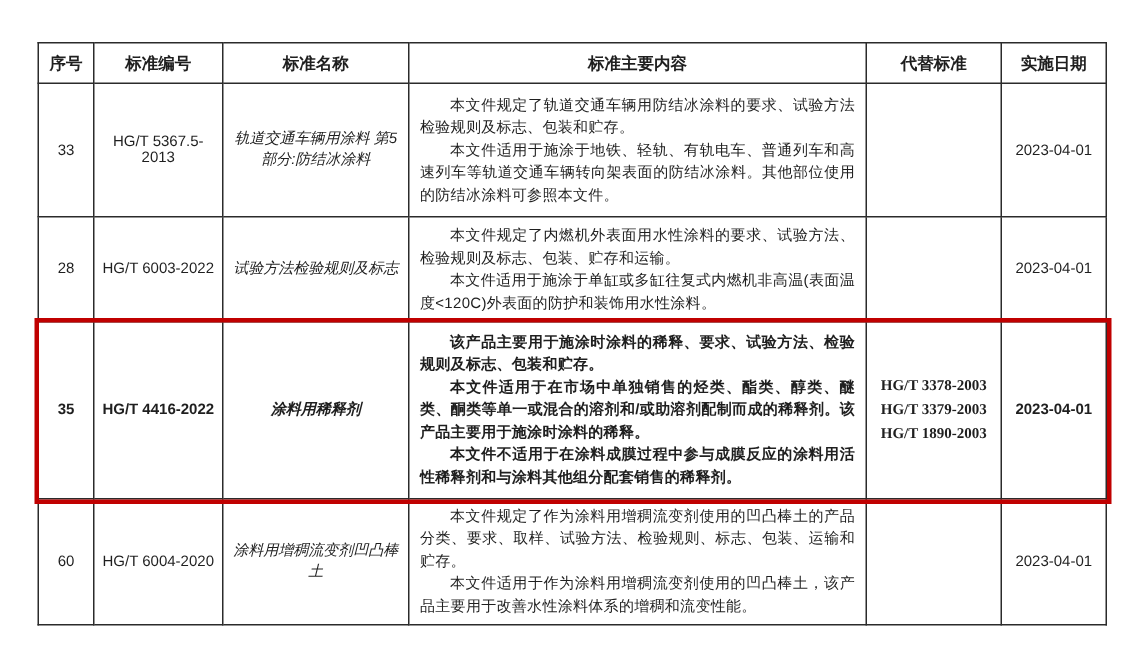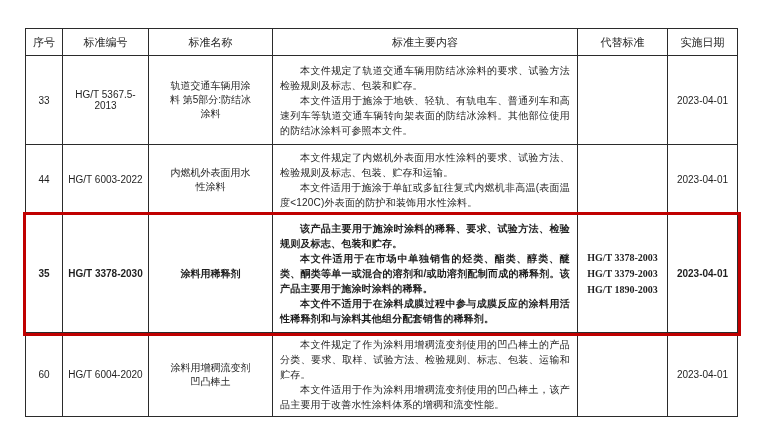--- a/index.html
+++ b/index.html
@@ -31,28 +31,28 @@
     border: 1px solid #2b2b2b;
     padding: 2px 3px;
     vertical-align: middle;
     font-size: 10px;
     color: #1f1f1f;
     overflow: hidden;
   }
   .std-table thead th {
     height: 22px;
     font-size: 11px;
-    font-weight: normal;
+    font-weight: bold;
     text-align: center;
     padding: 2px 1px;
   }
   td.c-no, td.c-code, td.c-name, td.c-repl, td.c-date {
     text-align: center;
   }
-  td.c-name { padding: 2px 20px; line-height: 14px; }
+  td.c-name { padding: 2px 6px; line-height: 14px; font-style: italic; }
   td.c-content {
     text-align: justify;
     padding: 4px 7px;
   }
   td.c-content p {
     margin: 0;
     text-indent: 2em;
     line-height: 15px;
     letter-spacing: 0.2px;
   }
@@ -96,33 +96,33 @@
         <td class="c-code">HG/T 5367.5-2013</td>
         <td class="c-name">轨道交通车辆用涂料 第5部分:防结冰涂料</td>
         <td class="c-content">
           <p>本文件规定了轨道交通车辆用防结冰涂料的要求、试验方法检验规则及标志、包装和贮存。</p>
           <p>本文件适用于施涂于地铁、轻轨、有轨电车、普通列车和高速列车等轨道交通车辆转向架表面的防结冰涂料。其他部位使用的防结冰涂料可参照本文件。</p>
         </td>
         <td class="c-repl"></td>
         <td class="c-date">2023-04-01</td>
       </tr>
       <tr class="row-34">
-        <td class="c-no">44</td>
+        <td class="c-no">28</td>
         <td class="c-code">HG/T 6003-2022</td>
-        <td class="c-name">内燃机外表面用水性涂料</td>
+        <td class="c-name">试验方法检验规则及标志</td>
         <td class="c-content">
           <p>本文件规定了内燃机外表面用水性涂料的要求、试验方法、检验规则及标志、包装、贮存和运输。</p>
           <p>本文件适用于施涂于单缸或多缸往复式内燃机非高温(表面温度&lt;120C)外表面的防护和装饰用水性涂料。</p>
         </td>
         <td class="c-repl"></td>
         <td class="c-date">2023-04-01</td>
       </tr>
       <tr class="row-35 hl">
         <td class="c-no">35</td>
-        <td class="c-code">HG/T 3378-2030</td>
+        <td class="c-code">HG/T 4416-2022</td>
         <td class="c-name">涂料用稀释剂</td>
         <td class="c-content">
           <p>该产品主要用于施涂时涂料的稀释、要求、试验方法、检验规则及标志、包装和贮存。</p>
           <p>本文件适用于在市场中单独销售的烃类、酯类、醇类、醚类、酮类等单一或混合的溶剂和/或助溶剂配制而成的稀释剂。该产品主要用于施涂时涂料的稀释。</p>
           <p>本文件不适用于在涂料成膜过程中参与成膜反应的涂料用活性稀释剂和与涂料其他组分配套销售的稀释剂。</p>
         </td>
         <td class="c-repl">
           <div>HG/T 3378-2003</div>
           <div>HG/T 3379-2003</div>
           <div>HG/T 1890-2003</div>

